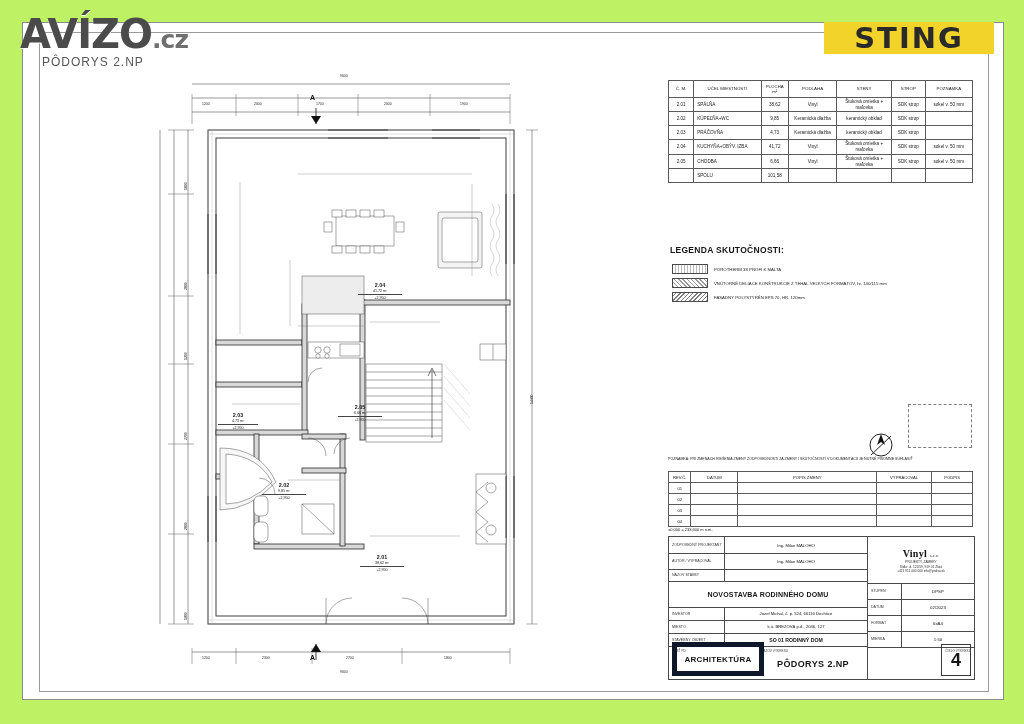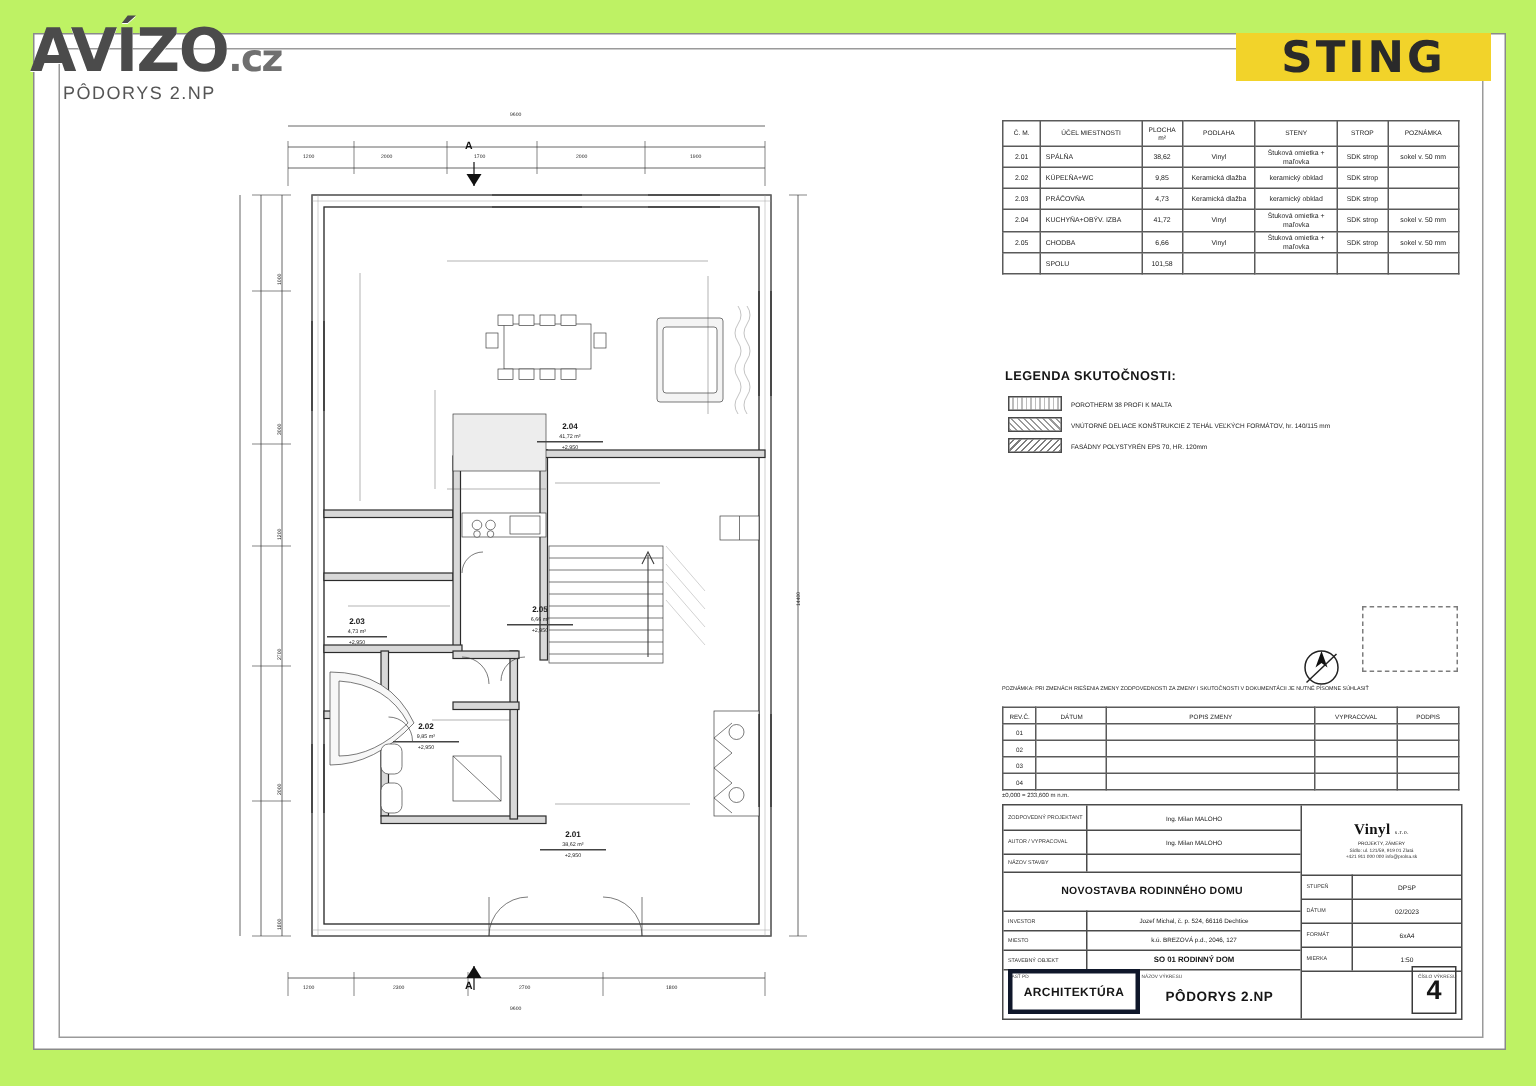--- a/index.html
+++ b/index.html
@@ -332,21 +332,21 @@
     justify-content: center;
     font-size: 18px;
     font-weight: bold;
   }
   .arch-box {
     position: absolute;
     left: 3px;
     bottom: 3px;
     width: 82px;
     height: 24px;
-    border: 3px solid #0f172a;
+    border: 5px solid #0f172a;
     display: flex;
     align-items: center;
     justify-content: center;
     font-size: 8px;
     font-weight: bold;
     letter-spacing: .3px;
   }
   .podorys-box {
     position: absolute;
     left: 92px;

